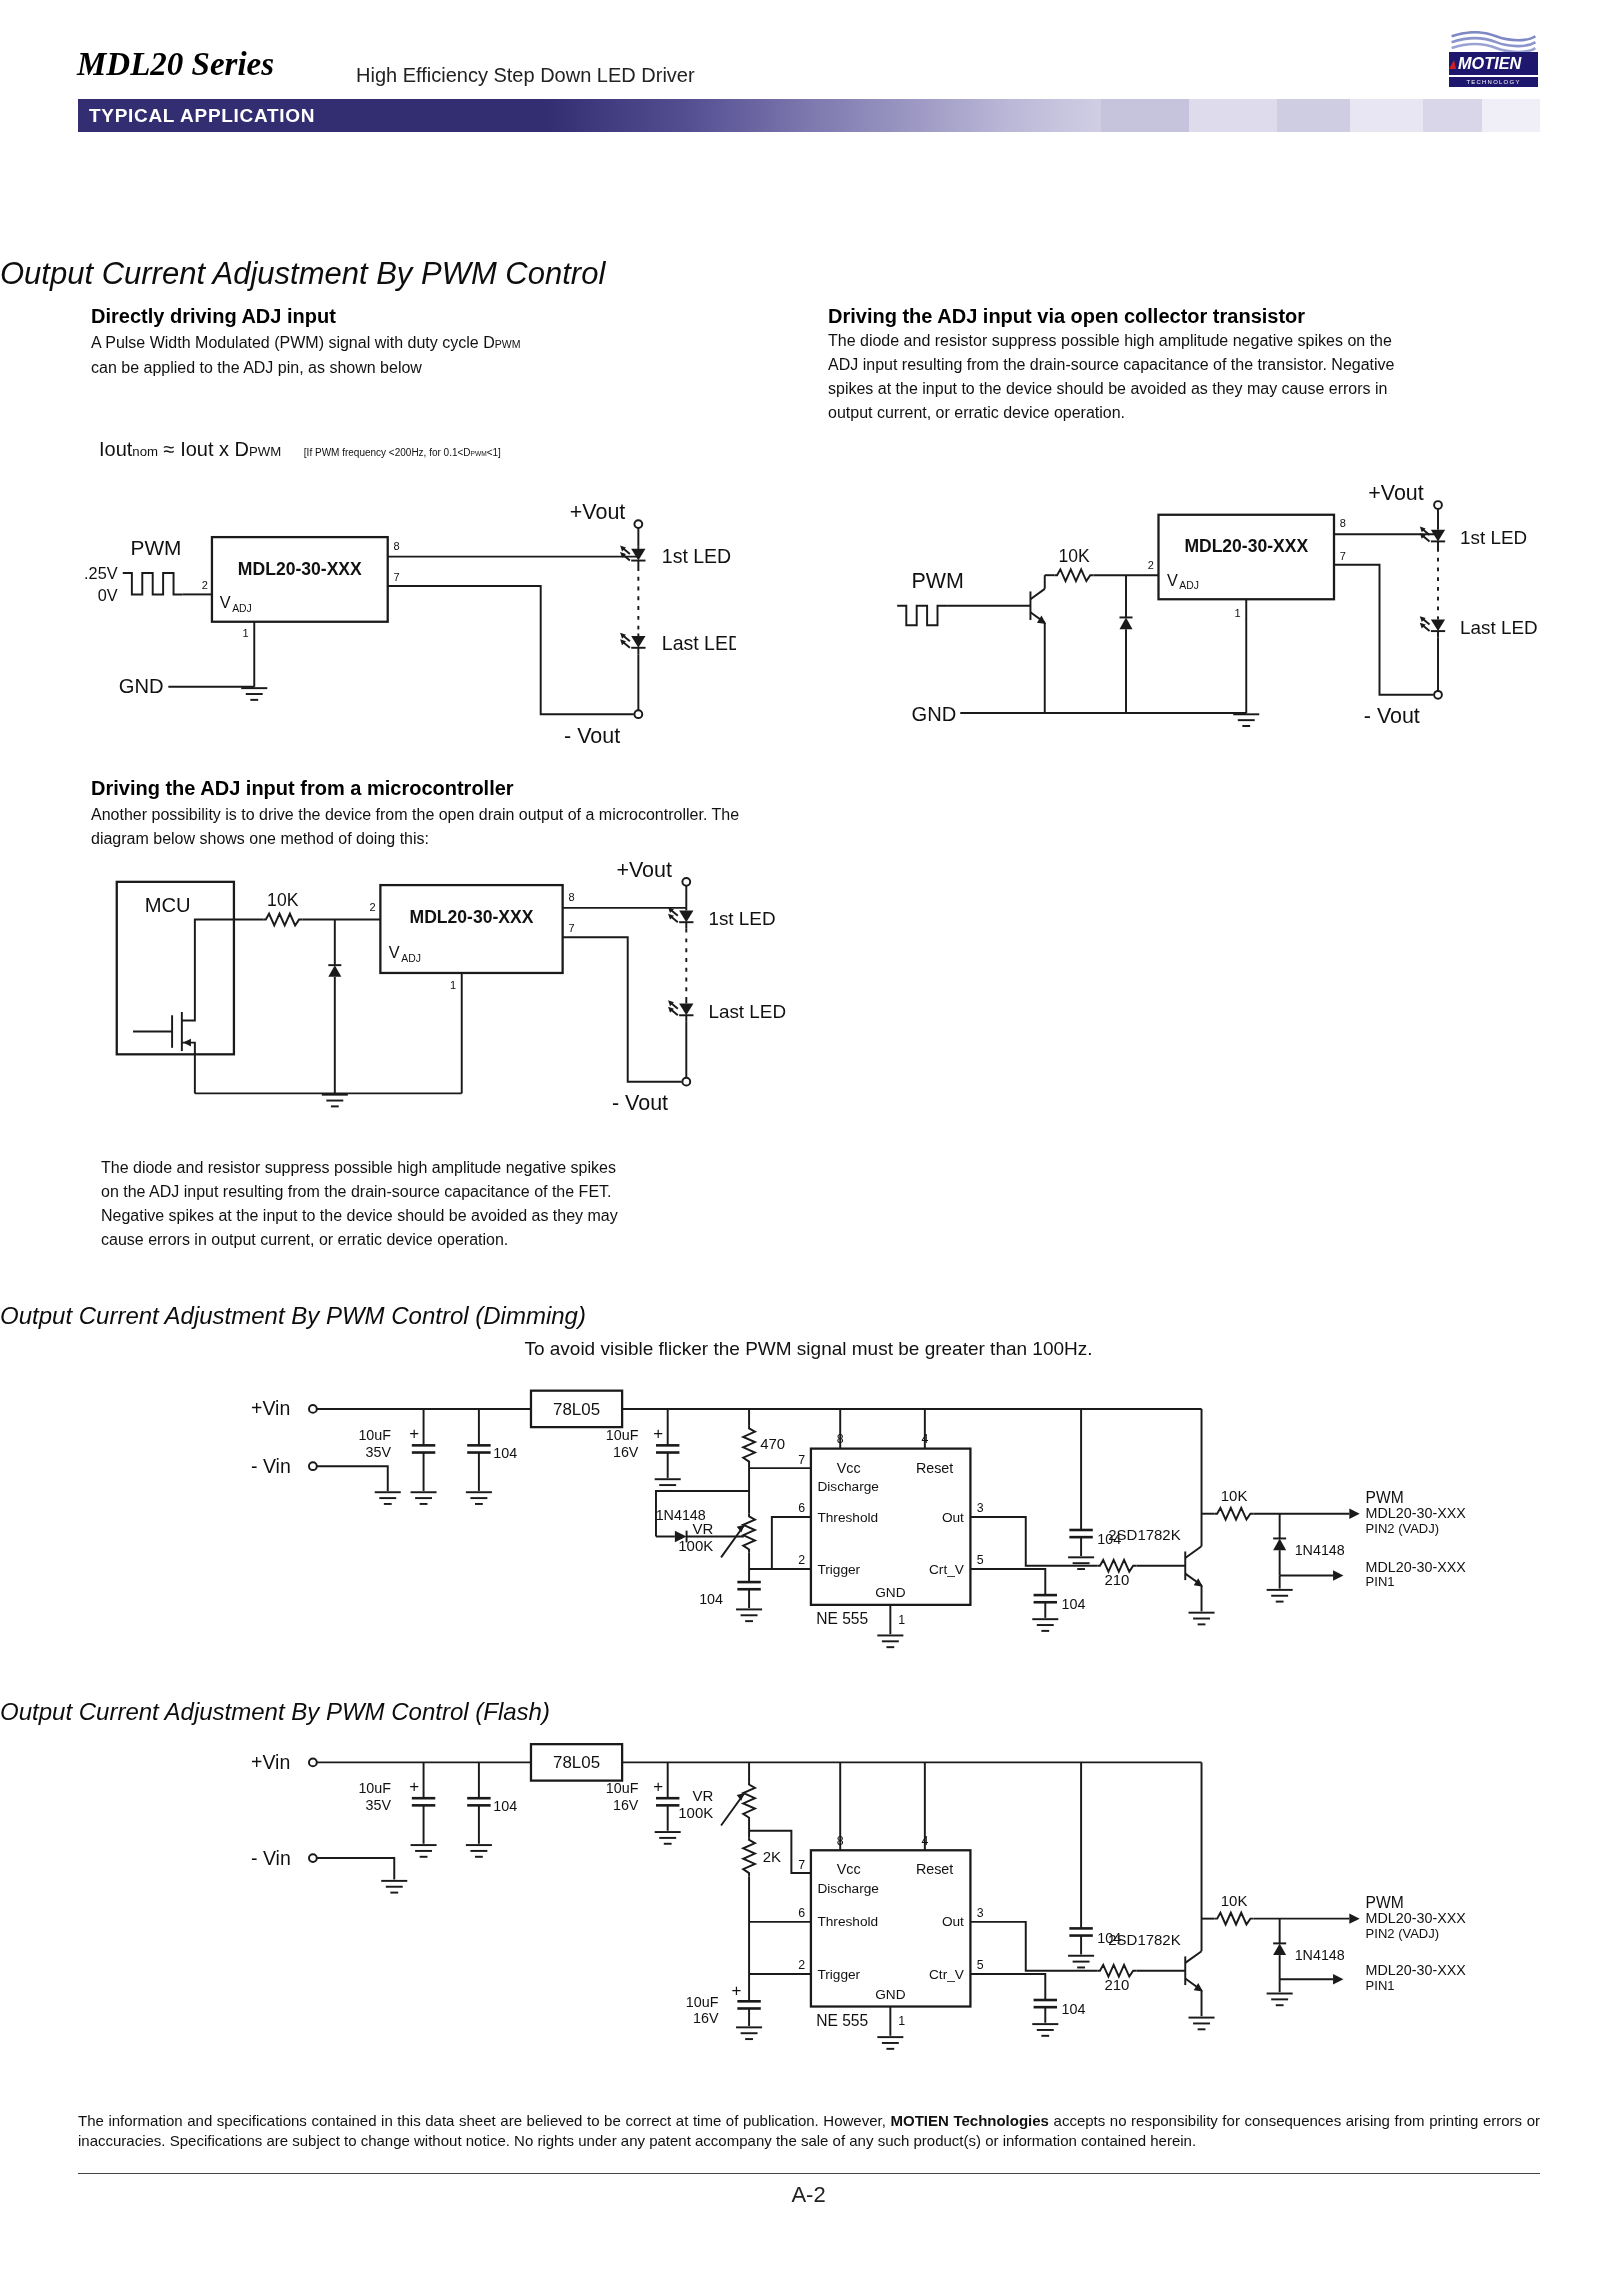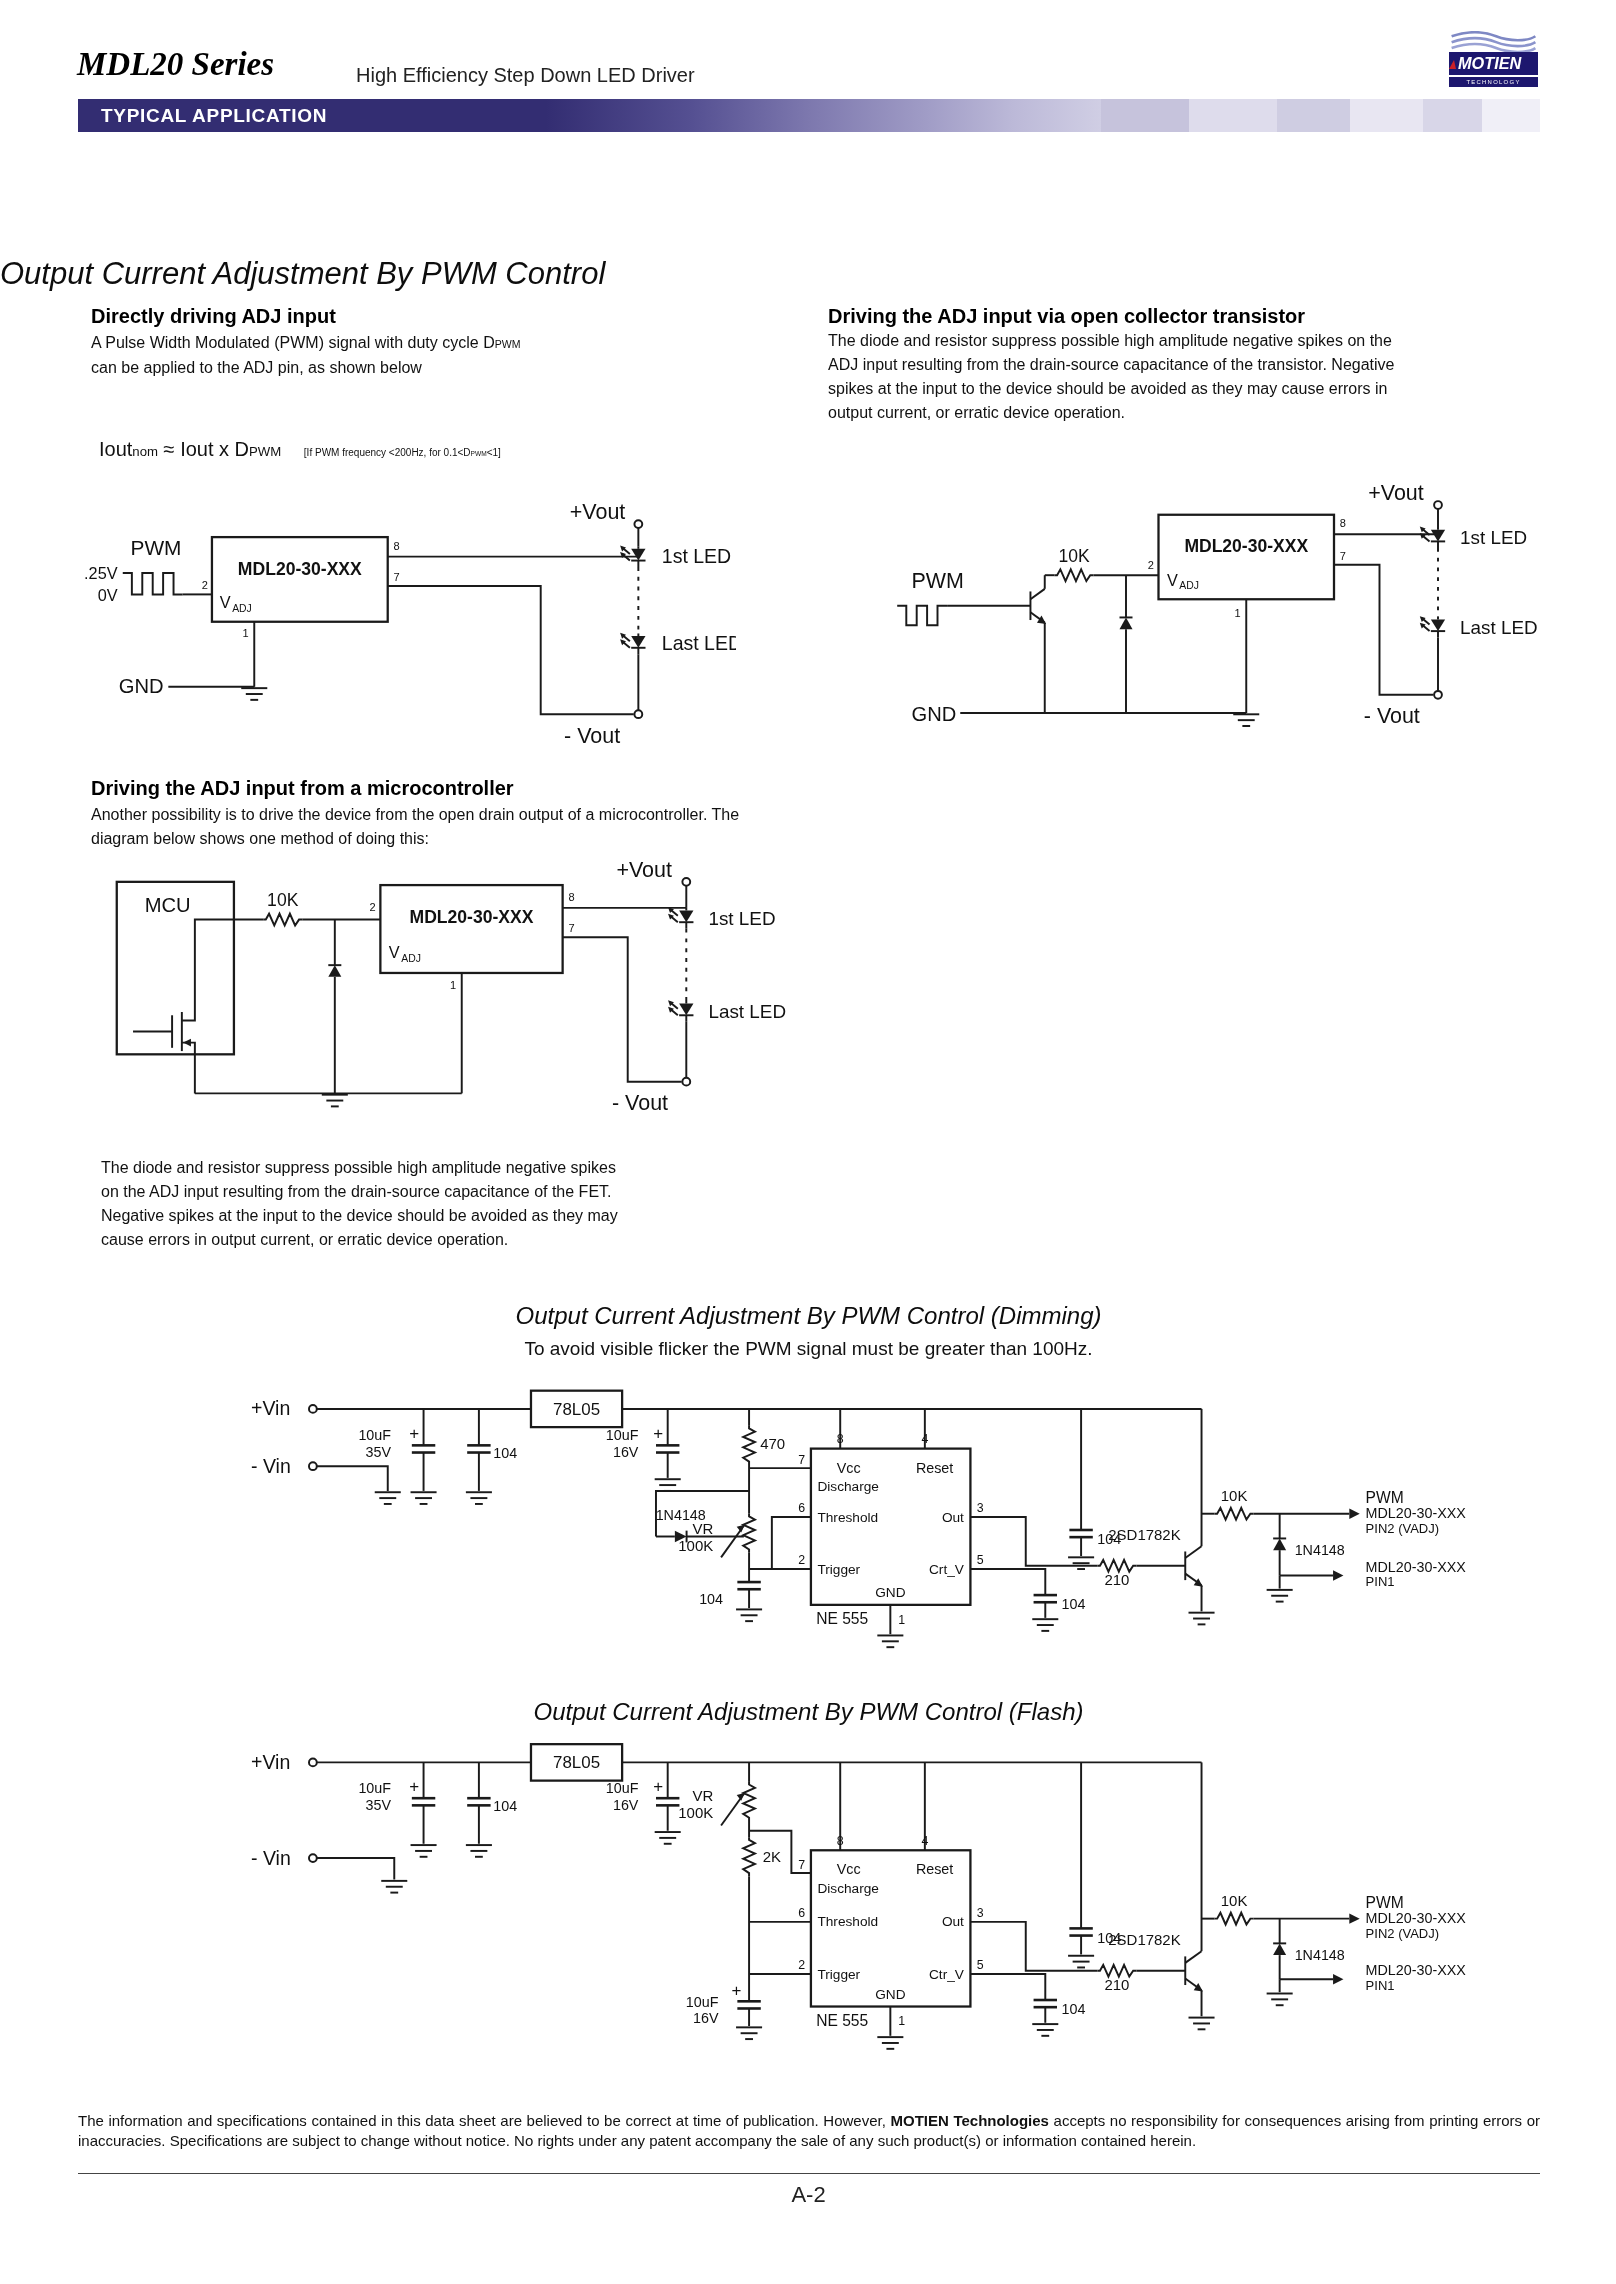--- a/index.html
+++ b/index.html
@@ -7,28 +7,28 @@
 .page{position:relative;width:1617px;height:2284px;background:#ffffff;font-family:"Liberation Sans",sans-serif;color:#111;overflow:hidden;margin:0 auto}
 .abs{position:absolute}
 .hdr-series{left:77px;top:46px;font-family:"Liberation Serif",serif;font-style:italic;font-weight:bold;font-size:33px;color:#000}
 .hdr-sub{left:356px;top:64px;font-size:20px;color:#222}
 .logo{left:1449px;top:31px;width:89px;height:68px}
 .logo-waves{display:block;width:89px;height:21px}
 .logo-name{background:#1d176e;color:#fff;font-style:italic;font-weight:bold;font-size:16.3px;height:23.4px;line-height:23.4px;position:relative}
 .logo-tri{display:inline-block;width:0;height:0;border-left:5.9px solid transparent;border-right:2px solid transparent;border-bottom:9.8px solid #cc2127;margin-right:2px}
 .logo-tech{background:#1d176e;color:#fff;font-size:5.9px;letter-spacing:1.3px;text-align:center;height:10.4px;line-height:10.4px;margin-top:1.3px}
 .banner{left:78px;top:99px;width:1462px;height:33px;background:linear-gradient(90deg,#332d72 0%,#332d72 32%,#555092 42%,#7d78ae 50%,#a09cc6 58%,#bcb9d8 64%,#d0cee4 70%,#c6c3dc 70%,#c6c3dc 76%,#dedcec 76%,#dedcec 82%,#cfcde2 82%,#cfcde2 87%,#e8e6f2 87%,#e8e6f2 92%,#d8d6e8 92%,#d8d6e8 96%,#f0eff7 96%)}
-.banner span{color:#fff;font-weight:bold;font-size:19px;line-height:33px;padding-left:23px;letter-spacing:0.7px;display:inline-block}
+.banner span{color:#fff;font-weight:bold;font-size:19px;line-height:33px;padding-left:11px;letter-spacing:0.7px;display:inline-block}
 .main-title{left:0;width:100%;top:256px;text-align:left;font-style:italic;font-size:31px;color:#0d0d0d}
 .h2{font-weight:bold;font-size:20px;color:#000}
 .body{font-size:16px;line-height:24px;color:#111}
 .subsc{font-size:0.66em}
 .formula{font-size:20px;color:#111}
 .f-note{font-size:10px;margin-left:17px}
-.sec-title{left:0;width:100%;text-align:center;font-style:italic;font-size:24px;color:#0d0d0d}
+.sec-title{left:0;width:100%;text-align:left;font-style:italic;font-size:24px;color:#0d0d0d}
 .sec-sub{left:0;width:100%;text-align:center;font-size:19px}
 .schem{position:absolute}
 .schem line,.schem polyline,.schem path{stroke:#1a1a1a;stroke-width:3;fill:none}
 .schem rect{stroke:#1a1a1a;stroke-width:3.5;fill:none}
 .schem text{fill:#111;font-family:"Liberation Sans",sans-serif}
 .schem .dash{stroke-dasharray:6 9}
 .footer{left:78px;top:2111px;width:1462px;font-size:15px;line-height:19.5px;text-align:justify;color:#111}
 .footer-rule{left:78px;top:2173px;width:1462px;border-top:1.3px solid #444;height:0}
 .page-num{left:0;width:100%;top:2182px;text-align:center;font-size:22px;color:#222}
 </style>

